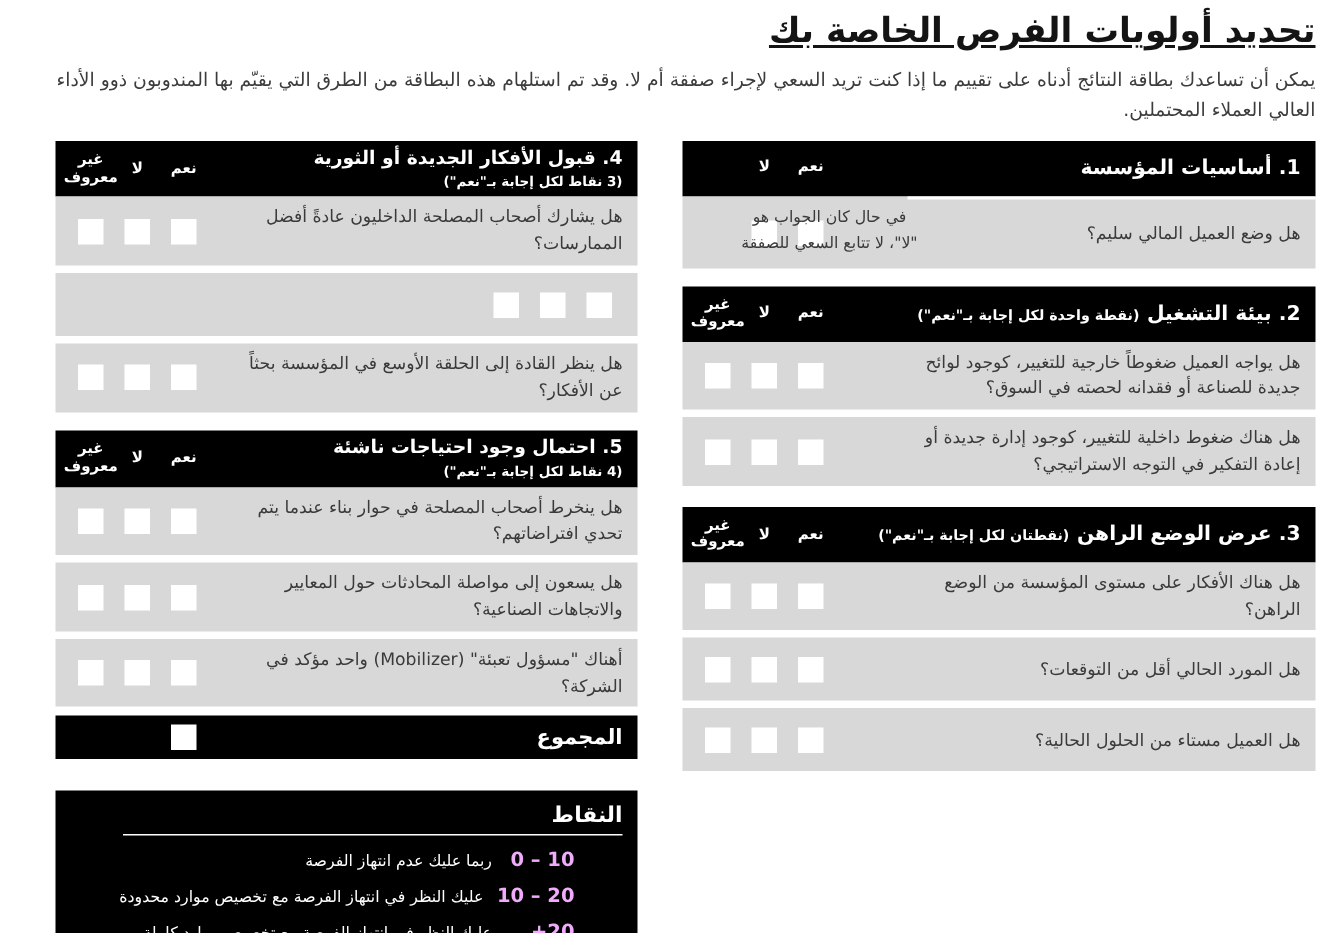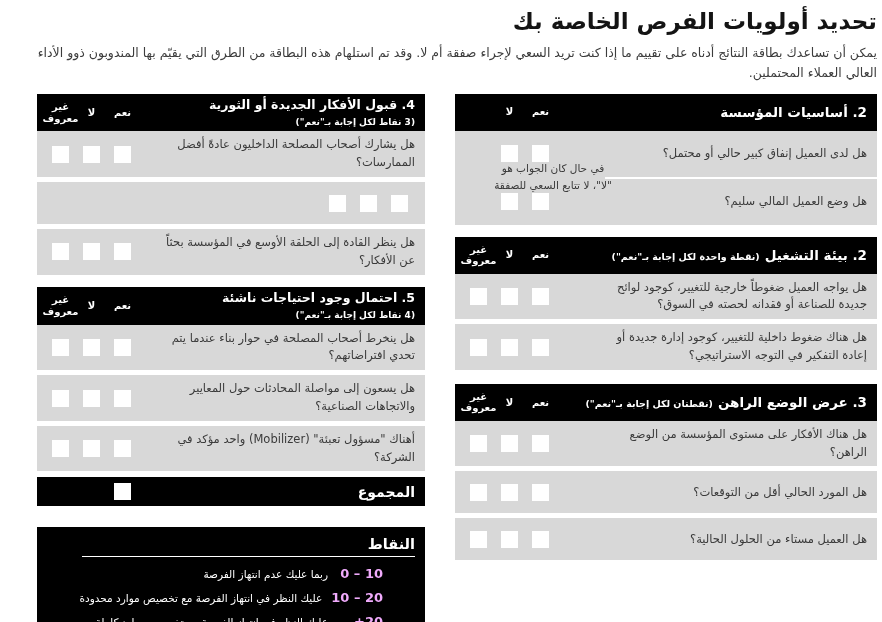--- a/index.html
+++ b/index.html
@@ -2,21 +2,21 @@
 <html lang="ar" dir="rtl"><head>
 <meta charset="utf-8">
 <style>
   * { box-sizing: border-box; }
   html,body { margin:0; padding:0; }
   body {
     width:882px; height:622px; background:#ffffff;
     font-family:"DejaVu Sans", sans-serif; direction:rtl; overflow:hidden;
   }
   .page { width:882px; height:622px; padding:8px 5px 0 37px; overflow:hidden; }
-  .title { margin:0; font-size:23px; font-weight:700; color:#141414; line-height:1.2; }
+  .title { margin:0; font-size:23px; font-weight:700; color:#141414; line-height:1.2;text-decoration:underline; }
   .subtitle { margin:7px 0 0; font-size:12.5px; color:#3c3c3c; line-height:1.6; }
   .cols { display:flex; justify-content:space-between; margin-top:11px; }
   .col-r { width:422px; }
   .col-l { width:388px; }
 
   .sec { margin-bottom:12px; }
   .sec-mb14 { margin-bottom:14px; }
   .sec-mb6 { margin-bottom:6px; }
   .hdr {
     background:#000; color:#fff; display:flex; align-items:center;
@@ -73,43 +73,29 @@
   <h1 class="title">تحديد أولويات الفرص الخاصة بك</h1>
   <p class="subtitle">يمكن أن تساعدك بطاقة النتائج أدناه على تقييم ما إذا كنت تريد السعي لإجراء صفقة أم لا. وقد تم استلهام هذه البطاقة من الطرق التي يقيّم بها المندوبون ذوو الأداء العالي العملاء المحتملين.</p>
 
   <div class="cols">
 
     <div class="col-r">
 
       <section class="sec">
         <header class="hdr">
           <div class="hdr-title">
-            <span class="t1">2. أساسيات المؤسسة</span>
+            <span class="t1">1. أساسيات المؤسسة</span>
           </div>
           <div class="slots">
             <span class="slot"></span>
             <span class="slot collabel">لا</span>
             <span class="slot collabel">نعم</span>
           </div>
         </header>
         <div class="sec1-body">
-          <div class="qrow">
-            <div class="q">
-              <span class="q-text">هل لدى العميل إنفاق كبير حالي أو محتمل؟</span>
-            </div>
-            <div class="slots">
-              <span class="slot"></span>
-              <span class="slot">
-                  <span class="cbx"></span>
-                </span>
-              <span class="slot">
-                  <span class="cbx"></span>
-                </span>
-            </div>
-          </div>
           <div class="sec1-sep"></div>
           <div class="qrow">
             <div class="q">
               <span class="q-text">هل وضع العميل المالي سليم؟</span>
             </div>
             <div class="slots">
               <span class="slot"></span>
               <span class="slot">
                   <span class="cbx"></span>
                 </span>

